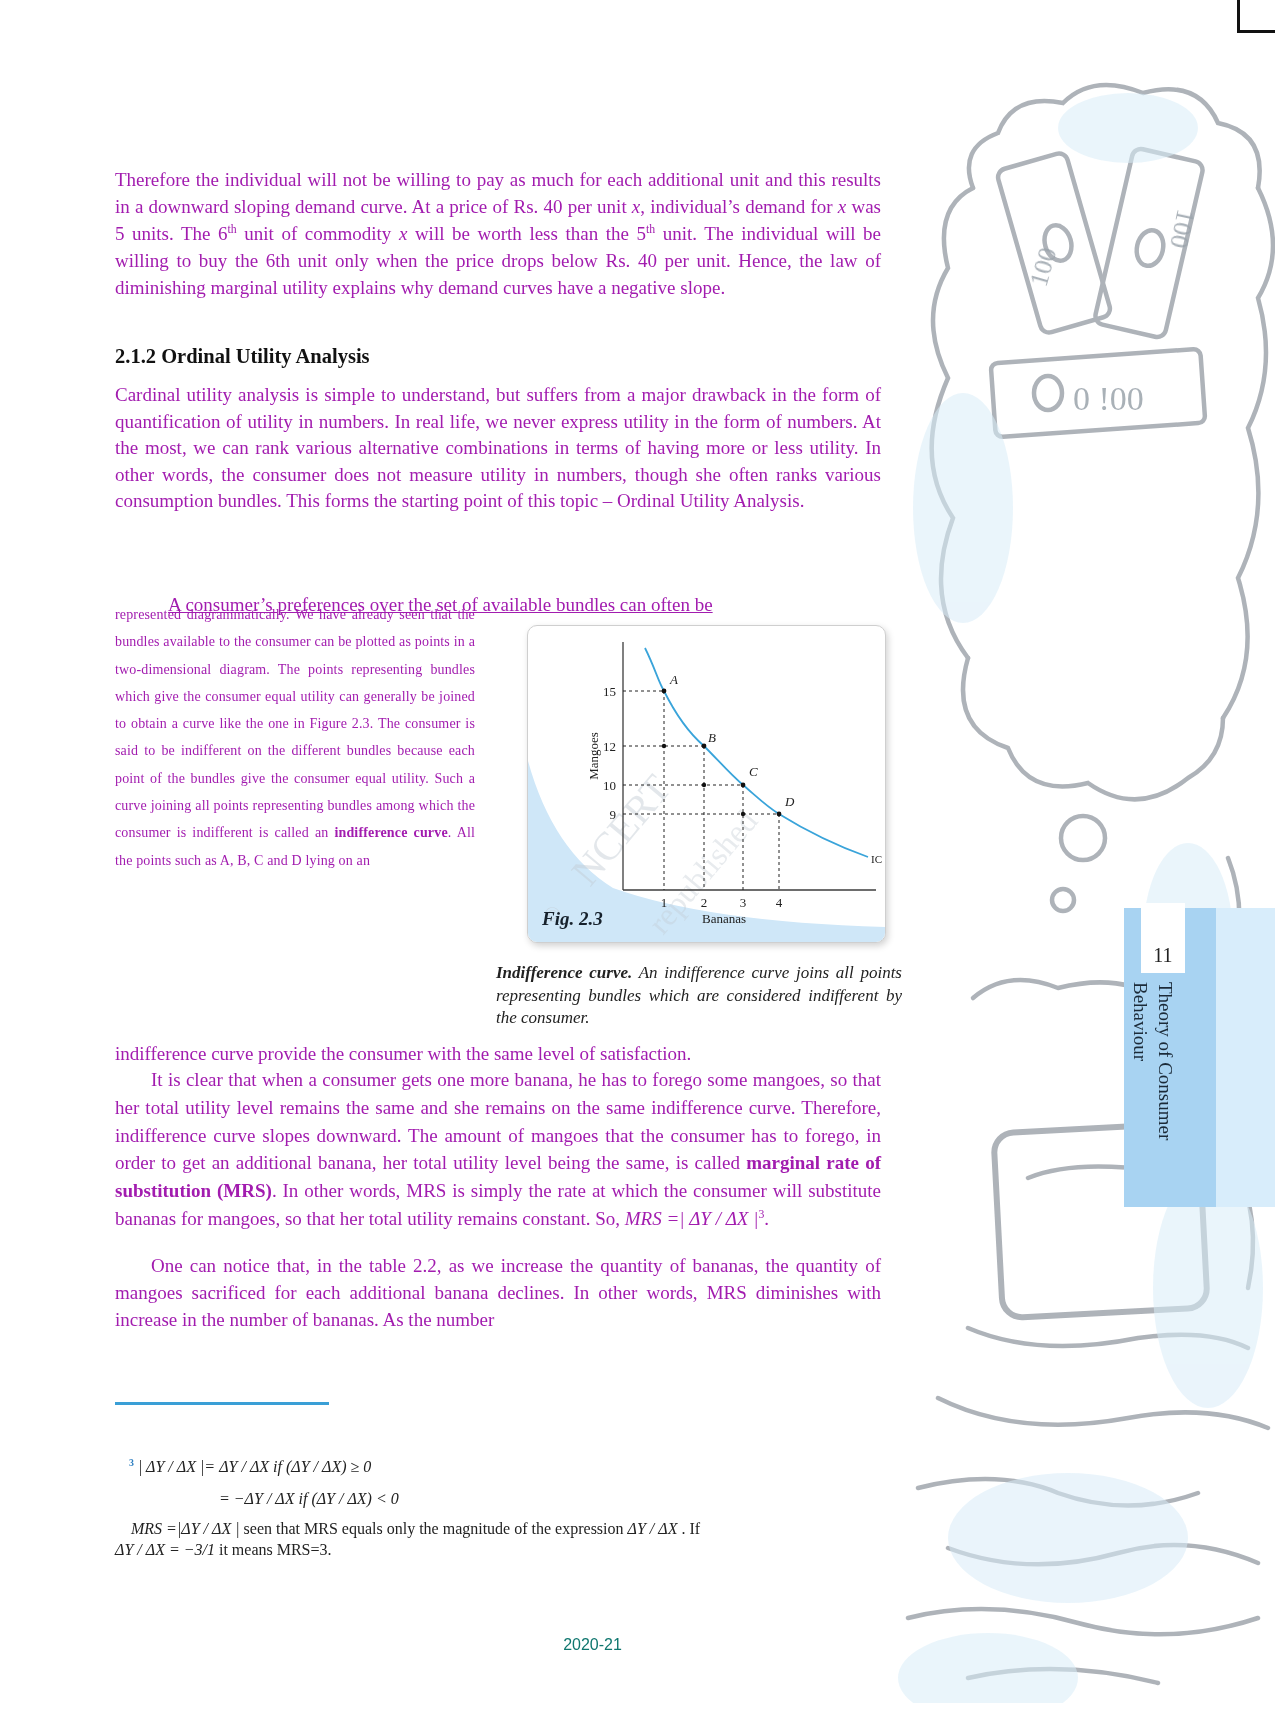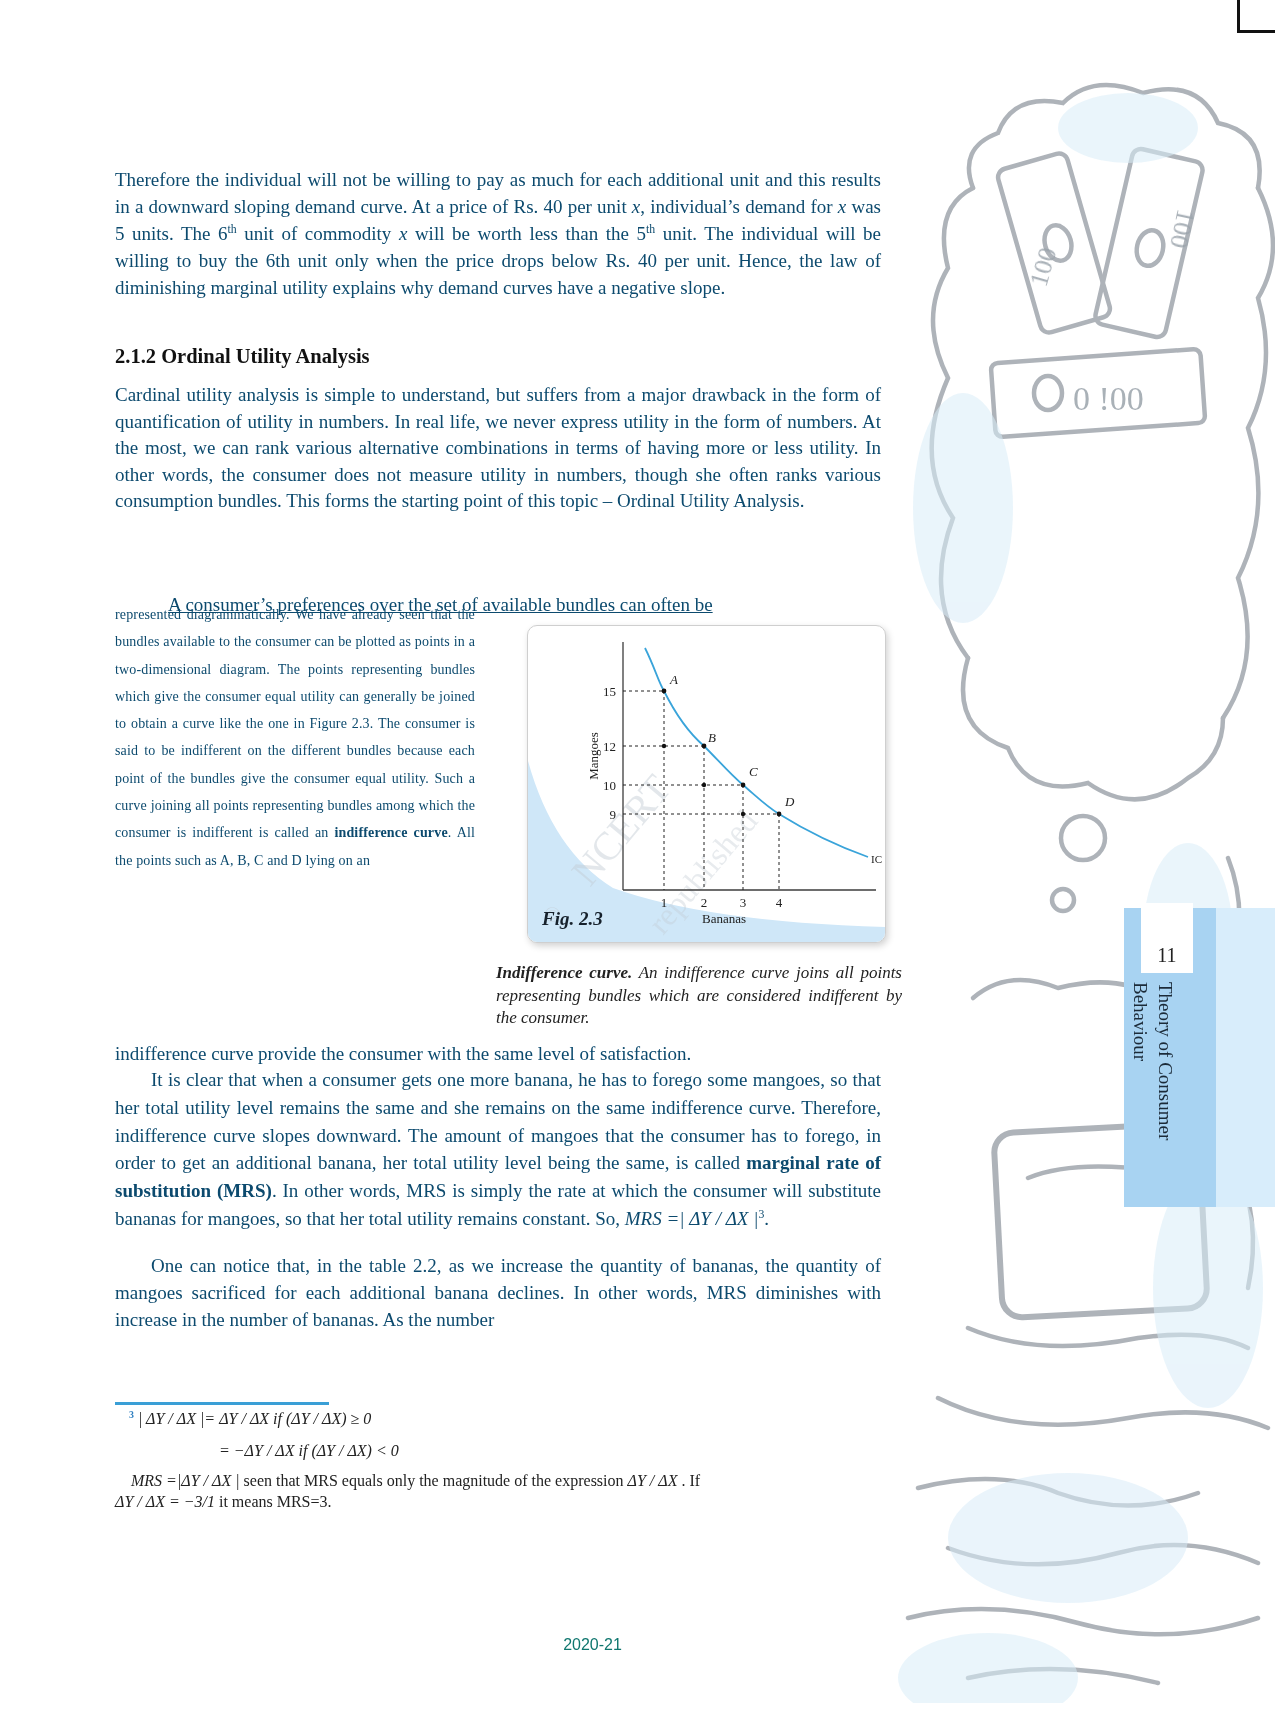--- a/index.html
+++ b/index.html
@@ -1,21 +1,21 @@
 <!DOCTYPE html>
 <html><head>
 <meta charset="utf-8">
 <style>
   html,body{margin:0;padding:0;background:#ffffff;}
   #page{
     position:relative;width:1275px;height:1709px;background:#ffffff;overflow:hidden;
     font-family:"Liberation Serif","DejaVu Serif",serif;color:#1e1e1e;
   }
   .abs{position:absolute;}
-  .body-text{font-size:19px;line-height:27px;text-align:justify;color:#0c4a6e;}
+  .body-text{font-size:19px;line-height:27px;text-align:justify;color:#a21caf;}
   .indent{text-indent:36px;}
   .b{font-weight:bold;}
   .i{font-style:italic;}
   sup{font-size:0.62em;vertical-align:super;line-height:0;}
   .heading{font-size:20.5px;font-weight:bold;color:#111;}
   .narrow{width:360px;font-size:14px;line-height:27.3px;text-align:justify;letter-spacing:0.15px;}
   .figbox{
     left:527px;top:625px;width:357px;height:316px;background:#fff;
     border:1px solid #cfcfcf;border-radius:10px;overflow:hidden;
     box-shadow:2px 3px 7px rgba(0,0,0,0.18);
@@ -24,21 +24,21 @@
   .caption{left:482px;top:948px;width:406px;font-size:17px;line-height:22.5px;
     font-style:italic;text-align:justify;color:#222;}
   .caption .lead{font-weight:bold;}
   .fnrule{left:115px;top:1402px;width:214px;height:3px;background:#3a9fd6;}
   .fnote{font-size:16px;line-height:21px;color:#222;}
   .fn-mark{color:#2e7fc1;font-weight:bold;}
   .footer{left:0;top:1636px;width:1185px;text-align:center;
     font-family:"Liberation Sans","DejaVu Sans",sans-serif;font-size:16px;color:#0f766e;}
   .tab{left:1124px;top:908px;width:92px;height:299px;background:#a8d3f2;}
   .band{left:1216px;top:908px;width:59px;height:299px;background:#d8edfb;}
-  .pagenum-box{left:1141px;top:903px;width:52px;height:70px;background:#ffffff;
+  .pagenum-box{left:1141px;top:903px;width:44px;height:70px;background:#ffffff;
     display:flex;align-items:flex-end;justify-content:center;padding-bottom:6px;box-sizing:border-box;}
   .pagenum{font-size:20px;color:#222;}
   .vtitle{left:1128px;top:982px;height:222px;writing-mode:vertical-rl;
     font-size:19px;line-height:25px;color:#1b2a38;}
   .corner-v{left:1237px;top:0;width:3px;height:33px;background:#111;}
   .corner-h{left:1237px;top:30px;width:38px;height:3px;background:#111;}
   .chart-svg{position:absolute;left:0;top:0;}
   text{font-family:"Liberation Serif","DejaVu Serif",serif;}
 </style>
 </head>
@@ -176,21 +176,21 @@
 
   <p class="abs body-text" style="left:115px;top:1040px;width:766px;margin:0;">indifference curve provide the consumer with the same level of satisfaction.</p>
 
   <p class="abs body-text indent" style="left:115px;top:1066px;width:766px;margin:0;line-height:27.8px;"><span>It is clear that when a consumer gets one more banana, he has to forego some mangoes, so that her total utility level remains the same and she remains on the same indifference curve. Therefore, indifference curve slopes downward. The amount of mangoes that the consumer has to forego, in order to get an additional banana, her total utility level being the same, is called </span><span class="b">marginal rate of substitution (MRS)</span><span>. In other words, MRS is simply the rate at which the consumer will substitute bananas for mangoes, so that her total utility remains constant. So, </span><span class="i">MRS =| ΔY / ΔX |</span><sup>3</sup><span>.</span></p>
 
   <p class="abs body-text indent" style="left:115px;top:1252px;width:766px;margin:0;">One can notice that, in the table 2.2, as we increase the quantity of bananas, the quantity of mangoes sacrificed for each additional banana declines. In other words, MRS diminishes with increase in the number of bananas. As the number</p>
 
   <div class="abs fnrule"></div>
 
   <div class="abs fnote" style="left:115px;top:1408px;width:770px;">
-    <div style="padding-left:14px;"><sup class="fn-mark">3</sup> <span class="i">| ΔY / ΔX |= ΔY / ΔX if (ΔY / ΔX) ≥ 0</span></div>
+    <div style="padding-left:14px;margin-top:48px;"><sup class="fn-mark">3</sup> <span class="i">| ΔY / ΔX |= ΔY / ΔX if (ΔY / ΔX) ≥ 0</span></div>
     <div style="padding-left:104px;margin-top:11px;"><span class="i">= −ΔY / ΔX if (ΔY / ΔX) &lt; 0</span></div>
     <div style="padding-left:16px;margin-top:9px;"><span class="i">MRS =|ΔY / ΔX |</span><span> seen that MRS equals only the magnitude of the expression </span><span class="i">ΔY / ΔX</span><span> . If</span></div>
     <div style=""><span class="i">ΔY / ΔX = −3/1</span><span> it means MRS=3.</span></div>
   </div>
 
   <div class="abs footer">2020-21</div>
 
   <div class="abs tab"></div>
   <div class="abs band"></div>
   <div class="abs pagenum-box">

